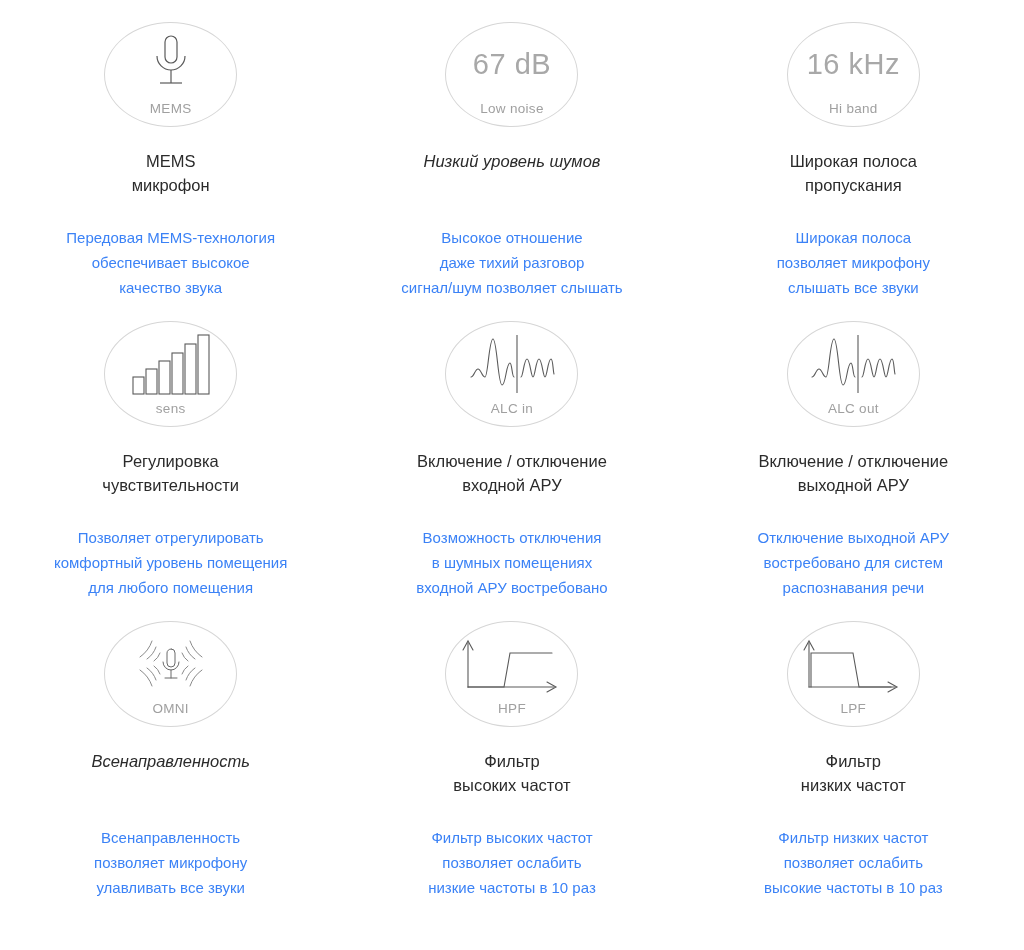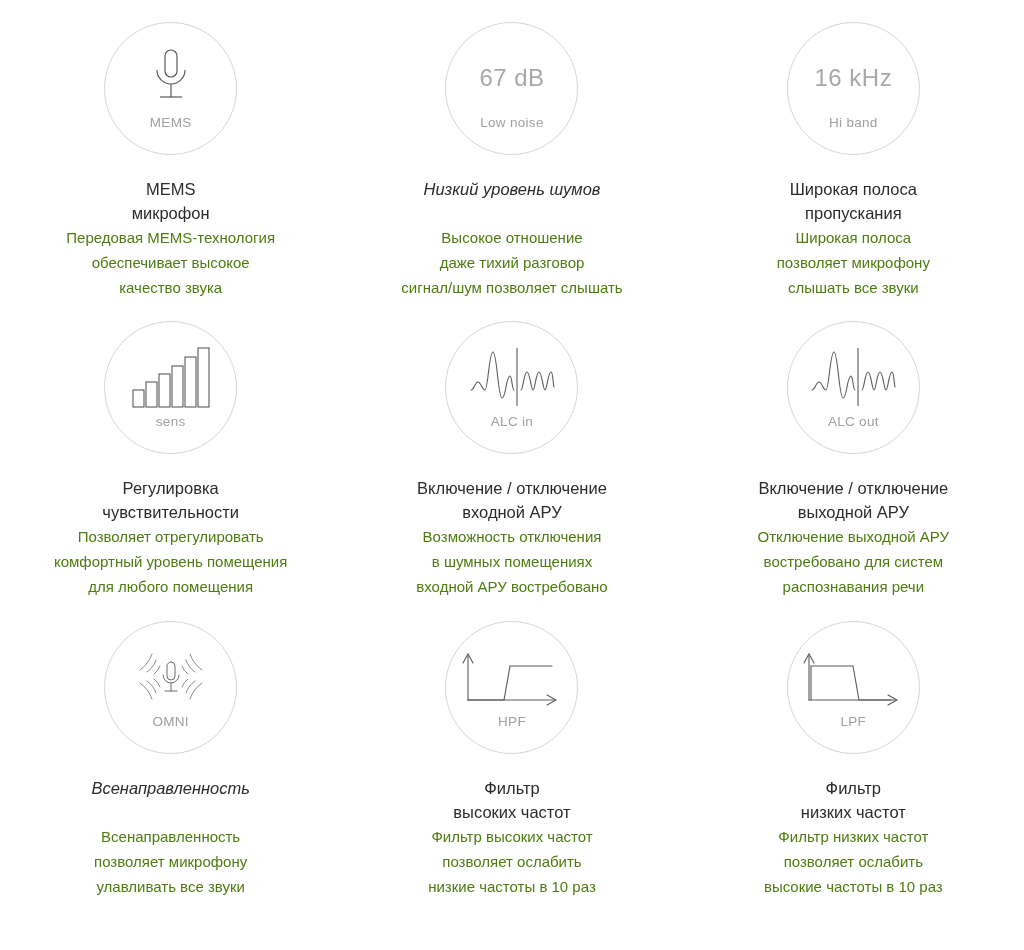--- a/index.html
+++ b/index.html
@@ -46,21 +46,21 @@
   .row-2 .icon-circle, .row-3 .icon-circle { margin-top: 21px; }
 
   .icon-art {
     display: flex;
     align-items: flex-end;
     justify-content: center;
     height: 62px;
   }
 
   .icon-big-text {
-    font-size: 24px;
+    font-size: 29px;
     color: #a8a8a8;
     letter-spacing: 0.5px;
     line-height: 1;
     height: 62px;
     display: flex;
     align-items: center;
     justify-content: center;
   }
 
   .icon-caption {
@@ -73,24 +73,24 @@
 
   .card-title {
     margin-top: 22px;
     font-size: 16.5px;
     line-height: 24px;
     color: #2b2b2b;
     max-width: 270px;
   }
 
   .card-desc {
-    margin-top: 0;
+    margin-top: 28px;
     font-size: 15px;
     line-height: 25px;
-    color: #4d7c0f;
+    color: #3b82f6;
     max-width: 290px;
   }
 
   
   .title-oneline { padding-bottom: 24px; font-style: italic; }
 
   svg { display: block; overflow: visible; }
 </style>
 </head>
 <body>

